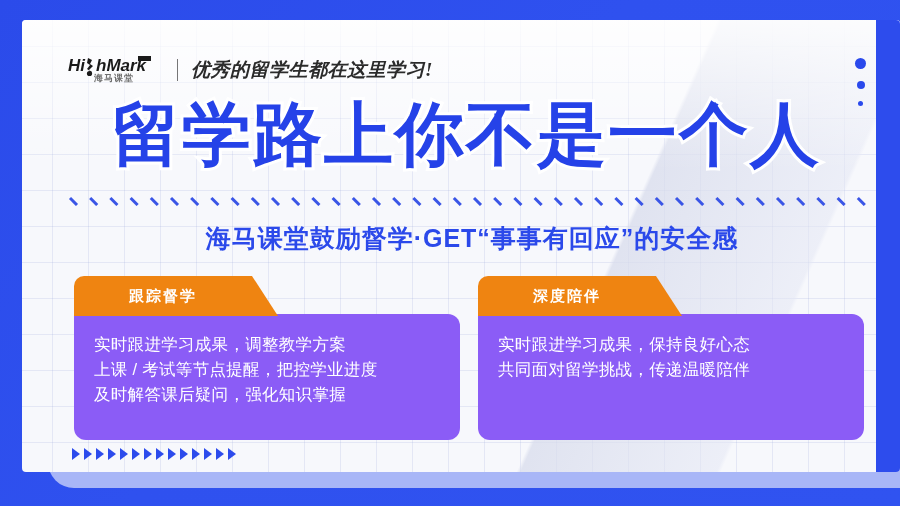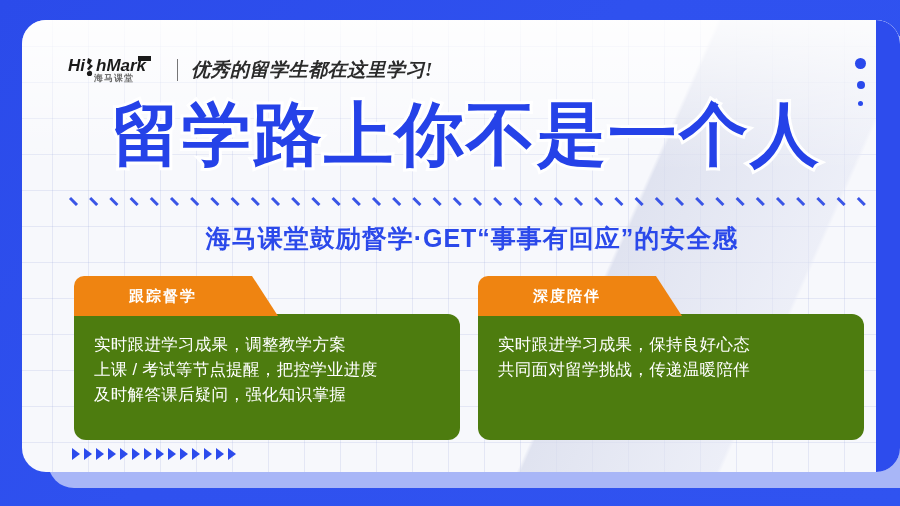--- a/index.html
+++ b/index.html
@@ -37,21 +37,21 @@
     border-radius: 26px;
   }
 
   
   .card {
     position: absolute;
     left: 22px;
     top: 20px;
     width: 878px;
     height: 452px;
-    border-radius: 24px;
+    border-radius: 4px;
     background: #f7f8fc;
     overflow: hidden;
   }
   .card-grid {
     position: absolute;
     inset: 0;
     background-image:
       linear-gradient(to right, rgba(150,165,215,0.20) 1px, transparent 1px),
       linear-gradient(to bottom, rgba(150,165,215,0.20) 1px, transparent 1px);
     background-size: 36px 36px;
@@ -202,21 +202,21 @@
     top: 0;
     width: 0;
     height: 0;
     border-style: solid;
     border-width: 0 26px 40px 0;
     border-color: transparent transparent #ef8411 transparent;
   }
   .panel-body {
     position: relative;
     margin-top: -2px;
-    background: #4d7c0f;
+    background: #8b5cf6;
     border-radius: 0 12px 12px 12px;
     padding: 18px 4px 20px 20px;
     min-height: 88px;
     z-index: 2;
   }
   .panel-body.left  { border-radius: 0 12px 12px 12px; }
   .panel-line {
     color: #ffffff;
     font-size: 16.5px;
     line-height: 25px;

